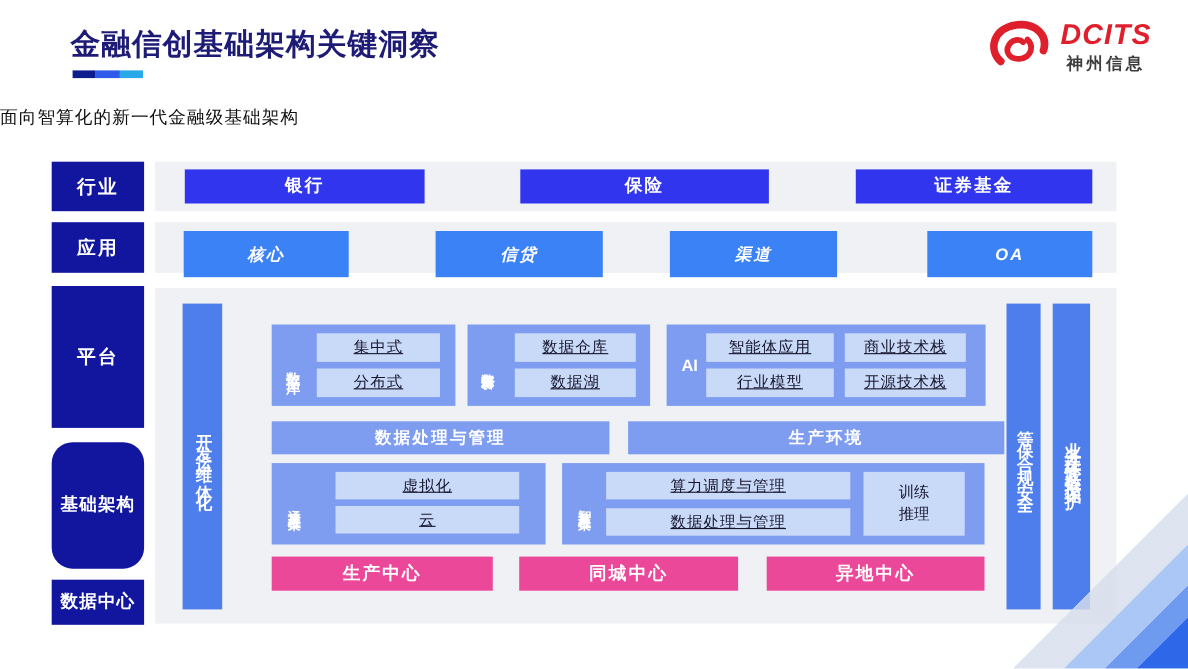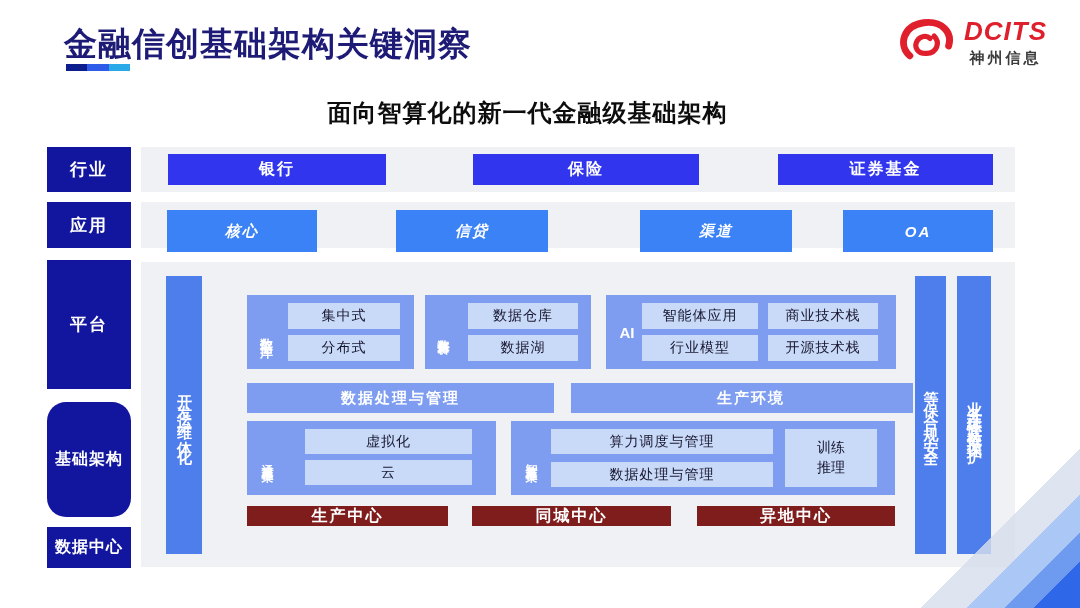--- a/index.html
+++ b/index.html
@@ -2,29 +2,29 @@
 <html><head>
 <meta charset="utf-8">
 <style>
   html,body{margin:0;padding:0;background:#fff;}
   .slide{position:relative;width:1080px;height:608px;background:#ffffff;overflow:hidden;
          font-family:"Liberation Sans","DejaVu Sans",sans-serif;}
   .abs{position:absolute;}
   .flexc{display:flex;align-items:center;justify-content:center;}
 
   
-  .title{left:64px;top:22px;font-size:33px;font-weight:bold;color:#1d1b76;letter-spacing:1px;}
+  .title{left:64px;top:22px;font-size:27px;font-weight:bold;color:#1d1b76;letter-spacing:1px;}
   .underline{left:66px;top:64px;width:64px;height:7px;display:flex;}
   .underline span{flex:1;}
   .u1{background:#0e1d8e;}.u2{background:#2e5be8;}.u3{background:#2aa9e8;}
   .logo{right:33px;top:16px;display:flex;align-items:center;gap:9px;}
   .logo-text{display:flex;flex-direction:column;text-align:center;}
   .logo-brand{color:#e01f2d;font-size:26px;font-weight:bold;font-style:italic;letter-spacing:1px;line-height:1;}
   .logo-company{color:#3c3c3c;font-size:15px;font-weight:bold;letter-spacing:3px;margin-top:5px;}
-  .subtitle{left:0;right:25px;top:97px;text-align:center;font-size:24px;font-weight:bold;color:#0d0d0d;letter-spacing:1px;}
+  .subtitle{left:0;right:25px;top:97px;font-size:16px;font-weight:normal;color:#0d0d0d;letter-spacing:1px;}
 
   
   .layer-label{left:47px;width:84px;background:#12169e;color:#fff;font-weight:bold;font-size:17px;letter-spacing:2px;}
   .L1{top:147px;height:45px;}
   .L2{top:202px;height:46px;}
   .L3{top:260px;height:129px;}
   .L4{top:402px;height:115px;font-size:16px;letter-spacing:1px;border-radius:19px;}
   .L5{top:527px;height:41px;font-size:16px;letter-spacing:1px;}
 
   
@@ -34,38 +34,38 @@
 
   
   .btn{color:#fff;font-weight:bold;}
   .btn-ind{top:154px;height:31px;background:#3136ee;font-size:16px;letter-spacing:2px;}
   .b-bank{left:168px;width:218px;}
   .b-ins{left:473px;width:226px;}
   .b-sec{left:778px;width:215px;}
   .btn-app{top:210px;height:42px;background:#3b82f6;font-size:15px;letter-spacing:2px;font-style:italic;}
   .b-core{left:167px;width:150px;}
   .b-credit{left:396px;width:152px;}
-  .b-channel{left:640px;width:152px;}
+  .b-channel{left:609px;width:152px;}
   .b-oa{left:843px;width:150px;}
 
   
   .panel{left:141px;top:262px;width:874px;height:305px;background:#f0f1f4;}
 
   
   .vbar{background:#4e7eec;color:#fff;font-weight:bold;font-size:15px;
         writing-mode:vertical-rl;text-orientation:upright;}
   .v-devops{left:166px;top:276px;width:36px;height:278px;letter-spacing:9px;}
   .v-sec{left:915px;top:276px;width:31px;height:278px;letter-spacing:12px;}
   .v-cont{left:957px;top:276px;width:34px;height:278px;letter-spacing:5px;}
 
   
   .group{background:#7e9df0;}
   .g-label{position:absolute;top:0;bottom:0;color:#fff;font-weight:bold;
            writing-mode:vertical-rl;text-orientation:upright;display:flex;align-items:center;justify-content:center;}
-  .inner{position:absolute;background:#c9d9f8;color:#16162e;font-size:14px;letter-spacing:1px;}
+  .inner{position:absolute;background:#c9d9f8;color:#16162e;font-size:14px;letter-spacing:1px;text-decoration:underline;}
 
   .g-db{left:247px;top:295px;width:167px;height:74px;}
   .g-db .g-label{left:6px;width:26px;font-size:13px;letter-spacing:3px;}
   .g-db .inner{left:41px;width:112px;height:26px;}
   .g-da{left:425px;top:295px;width:166px;height:74px;}
   .g-da .g-label{left:5px;width:26px;font-size:12px;letter-spacing:1px;}
   .g-da .inner{left:43px;width:110px;height:26px;}
   .r1{top:8px;} .r2{top:40px;}
 
   .g-ai{left:606px;top:295px;width:290px;height:74px;}
@@ -82,21 +82,21 @@
   .g-gen .g-label{left:7px;width:26px;font-size:12px;letter-spacing:2px;}
   .g-gen .inner{left:58px;width:167px;height:25px;}
   .g-gen .r2{top:39px;}
   .g-int{left:511px;top:421px;width:384px;height:74px;}
   .g-int .g-label{left:7px;width:26px;font-size:12px;letter-spacing:2px;}
   .g-int .inner{left:40px;width:222px;height:25px;}
   .g-int .r2{top:41px;}
   .side-box{position:absolute;left:274px;top:8px;width:92px;height:58px;background:#c9d9f8;color:#16162e;
             font-size:14px;display:flex;flex-direction:column;align-items:center;justify-content:center;line-height:1.4;}
 
-  .dc-btn{top:506px;height:20px;background:#7f1d1d;color:#fff;font-weight:bold;font-size:16px;letter-spacing:2px;}
+  .dc-btn{top:506px;height:31px;background:#ec4899;color:#fff;font-weight:bold;font-size:16px;letter-spacing:2px;}
   .d1{left:247px;width:201px;}
   .d2{left:472px;width:199px;}
   .d3{left:697px;width:198px;}
 
   
   .corner{right:0;bottom:0;width:210px;height:210px;z-index:20;pointer-events:none;
     background:linear-gradient(135deg,
       rgba(255,255,255,0) 0% 62%,
       rgba(214,222,236,0.82) 62% 73%,
       #abc7f6 73% 82%,

